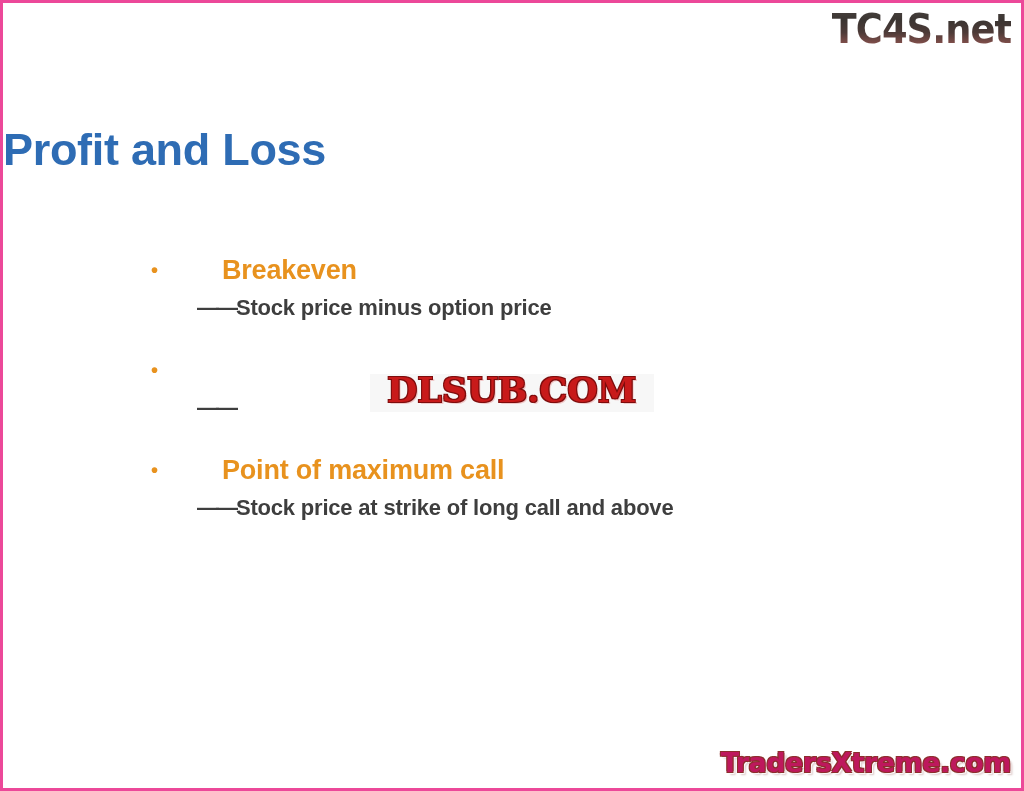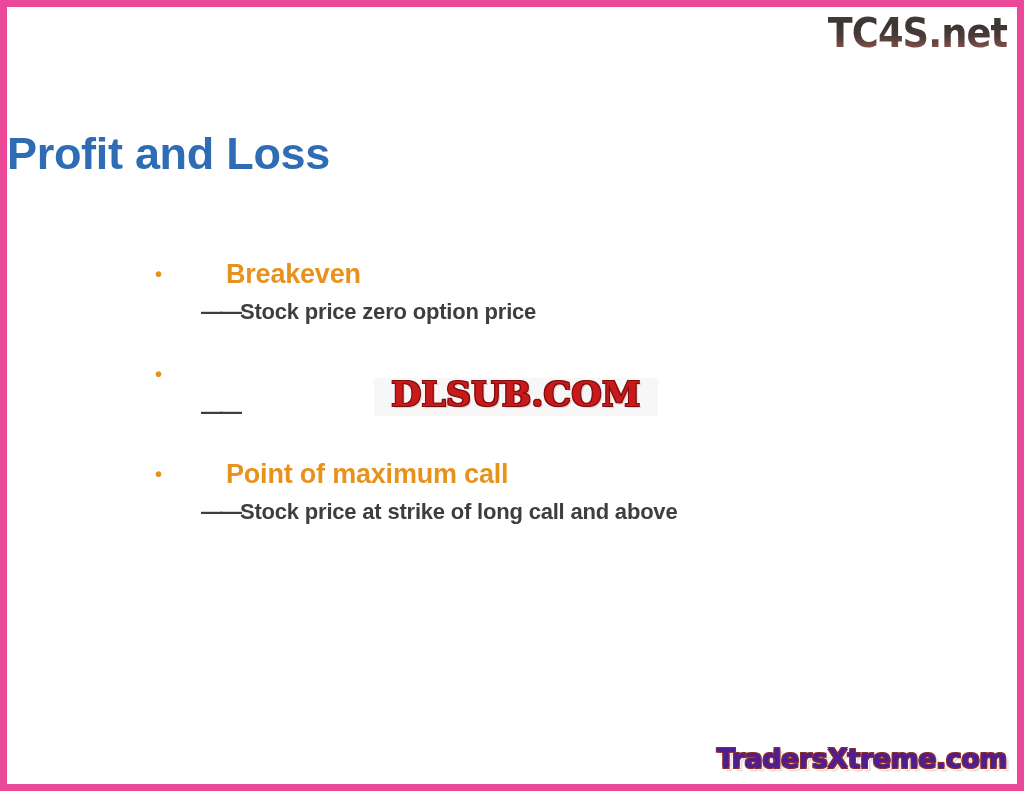--- a/index.html
+++ b/index.html
@@ -12,21 +12,21 @@
     font-family: "Liberation Sans", sans-serif;
   }
 
   #slide {
     position: relative;
     width: 1024px;
     height: 791px;
     background: #ffffff;
     overflow: hidden;
     box-sizing: border-box;
-    border: 7px solid #ec4899;
+    border: 3px solid #ec4899;
   }
 
   
   #tc4s-logo {
     position: absolute;
     top: 4px;
     right: 10px;
     font-family: "DejaVu Sans", sans-serif;
     font-weight: bold;
     font-size: 40px;
@@ -146,21 +146,21 @@
   
   #tx-logo {
     position: absolute;
     right: 10px;
     bottom: 9px;
     font-family: "DejaVu Sans", sans-serif;
     font-weight: bold;
     font-size: 27px;
     line-height: 32px;
     letter-spacing: -0.5px;
-    color: #4c1d95;
+    color: #be185d;
     white-space: nowrap;
     user-select: none;
     text-shadow:
       -1px -1px 0 #8c2f2c,
        1px -1px 0 #8c2f2c,
       -1px  1px 0 #8c2f2c,
        1px  1px 0 #8c2f2c,
        2px  2px 1px #ffffff,
        3px  3px 2px rgba(150,90,90,0.35);
   }
@@ -176,21 +176,21 @@
 
   <div id="body-list">
 
     <div class="bullet-group">
       <div class="bullet-l1">
         <span class="bullet-dot">•</span>
         <span class="bullet-l1-text">Breakeven</span>
       </div>
       <div class="bullet-l2">
         <span class="bullet-dash">——</span>
-        <span class="bullet-l2-text">Stock price zero option price</span>
+        <span class="bullet-l2-text">Stock price minus option price</span>
       </div>
     </div>
 
     <div class="group-gap"></div>
 
     <div class="bullet-group">
       <div class="bullet-l1">
         <span class="bullet-dot">•</span>
       </div>
       <div class="bullet-l2">

